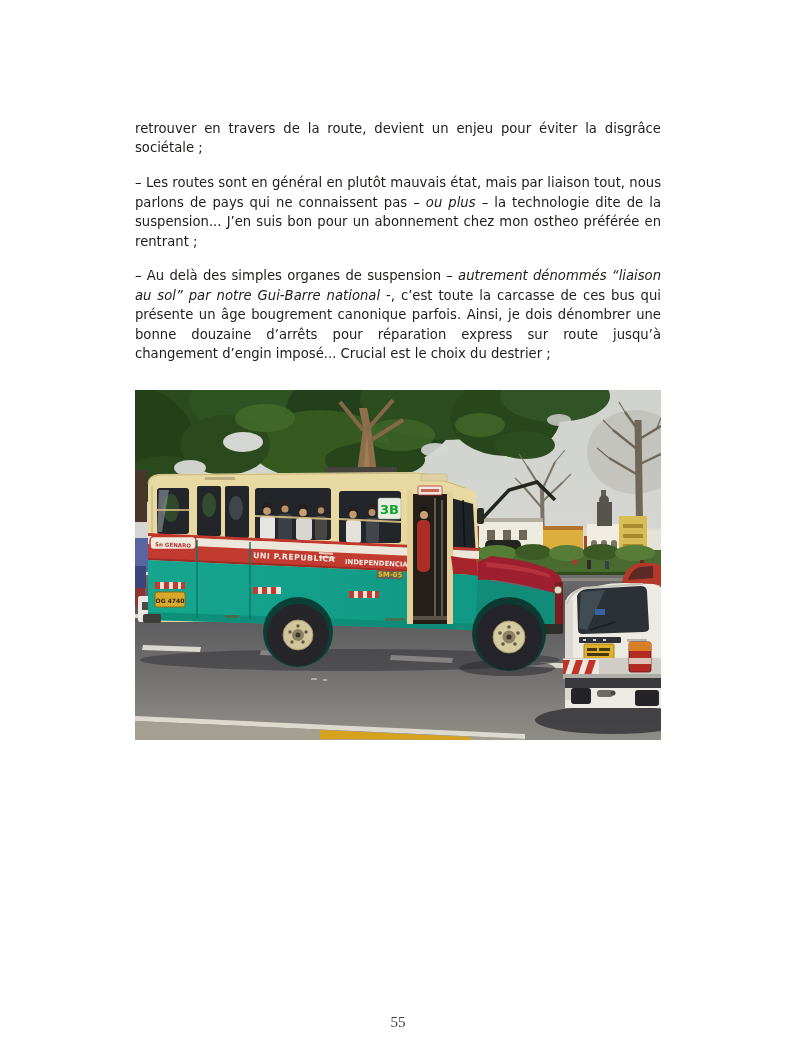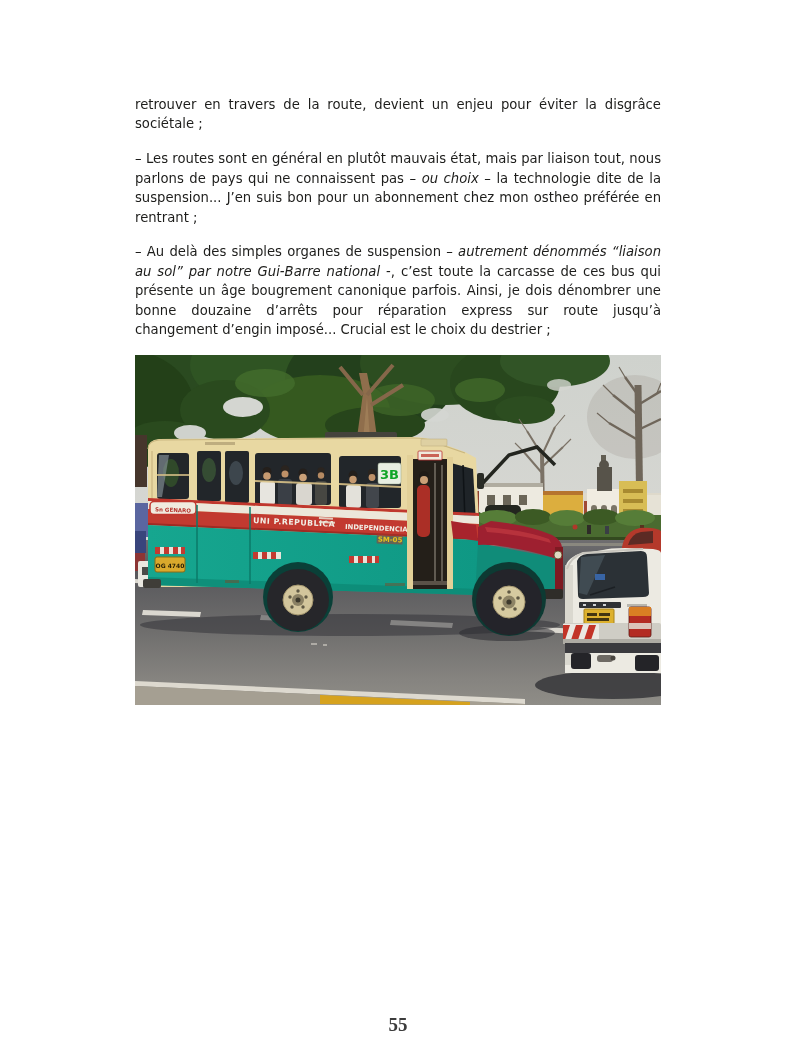--- a/index.html
+++ b/index.html
@@ -11,57 +11,56 @@
   .page {
     position: relative;
     width: 795px; height: 1063px;
     background: #ffffff;
     overflow: hidden;
   }
   .text-column {
     position: absolute;
     left: 135px; top: 0;
     width: 526px;
-    padding-top: 95px;
+    padding-top: 119px;
   }
   .body-paragraph {
     margin: 0 0 15.5px 0;
     font-size: 13.2px;
     line-height: 19.4px;
     color: #1d1d1b;
     text-align: justify;
     hyphens: none;
   }
   .body-paragraph i { font-style: italic; }
   .photo-frame {
-    margin-top: 16px;
+    margin-top: 27px;
     width: 526px; height: 350px;
     line-height: 0;
   }
   .photo-frame svg { display: block; }
   .page-number {
     position: absolute;
     left: 135px; top: 1014px;
     width: 526px;
     text-align: center;
     font-family: "Liberation Serif", "DejaVu Serif", serif;
-    font-size: 19px;
+    font-size: 15px;
     color: #3c3c3c;
-    font-weight: bold;
   }
   .bus-txt { font-family: "DejaVu Sans", sans-serif; font-weight: bold; }
 </style>
 </head>
 <body>
 
 <div class="page">
 
   <div class="text-column">
     <p class="body-paragraph"><span>retrouver en travers de la route, devient un enjeu pour éviter la disgrâce sociétale ;</span></p>
-    <p class="body-paragraph"><span>– Les routes sont en général en plutôt mauvais état, mais par liaison tout, nous parlons de pays qui ne connaissent pas – </span><i>ou choix</i><span> – la technologie dite de la suspension... J’en suis bon pour un abonnement chez mon ostheo préférée en rentrant ;</span></p>
+    <p class="body-paragraph"><span>– Les routes sont en général en plutôt mauvais état, mais par liaison tout, nous parlons de pays qui ne connaissent pas – </span><i>ou plus</i><span> – la technologie dite de la suspension... J’en suis bon pour un abonnement chez mon ostheo préférée en rentrant ;</span></p>
     <p class="body-paragraph"><span>– Au delà des simples organes de suspension – </span><i>autrement dénommés “liaison au sol” par notre Gui-Barre national</i><span> -, c’est toute la carcasse de ces bus qui présente un âge bougrement canonique parfois. Ainsi, je dois dénombrer une bonne douzaine d’arrêts pour réparation express sur route jusqu’à changement d’engin imposé... Crucial est le choix du destrier ;</span></p>
 
     <div class="photo-frame">
       <svg width="526" height="350" viewBox="0 0 526 350" xmlns="http://www.w3.org/2000/svg">
         <defs>
           <linearGradient id="sky" x1="0" y1="0" x2="0" y2="1">
             <stop offset="0" stop-color="#cfd2cd"></stop>
             <stop offset="1" stop-color="#dedcd8"></stop>
           </linearGradient>
           <linearGradient id="road" x1="0" y1="0" x2="0" y2="1">

